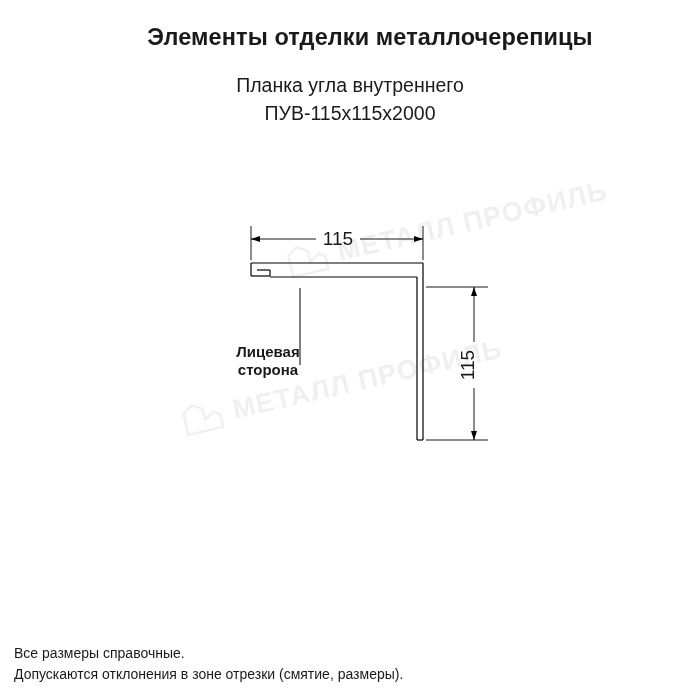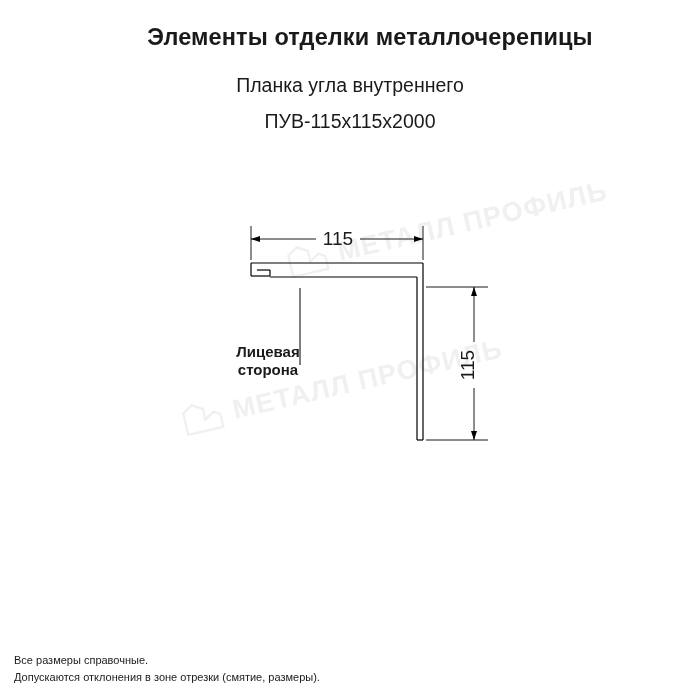--- a/index.html
+++ b/index.html
@@ -32,21 +32,21 @@
     padding-left: 40px;
   }
   .sub-title {
     font-size: 19.5px;
     font-weight: normal;
     margin-top: 23px;
   }
   .code-title {
     font-size: 19.5px;
     font-weight: normal;
-    margin-top: 13px;
+    margin-top: 5px;
   }
 
   
   .watermark {
     position: absolute;
     color: #f0f0f0;
     font-weight: bold;
     font-size: 27px;
     letter-spacing: 1.2px;
     white-space: nowrap;
@@ -79,21 +79,21 @@
     width: 665px;
     height: 320px;
   }
   .drawing svg { display: block; }
 
   
   .footer {
     position: absolute;
     left: 14px;
     bottom: 14px;
-    font-size: 11px;
+    font-size: 14px;
     line-height: 1.55;
     color: #1a1a1a;
   }
 </style>
 </head>
 <body>
 
 <div class="title-block">
   <div class="main-title">Элементы отделки металлочерепицы</div>
   <div class="sub-title">Планка угла внутреннего</div>

